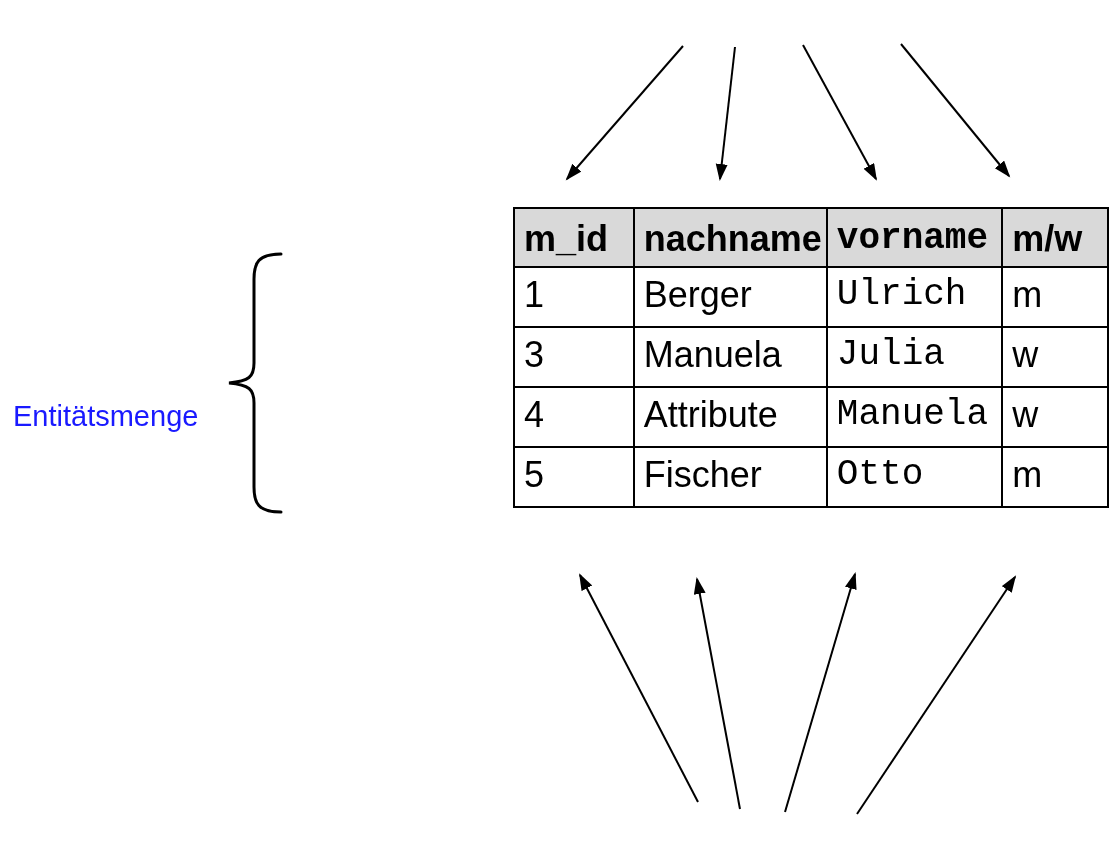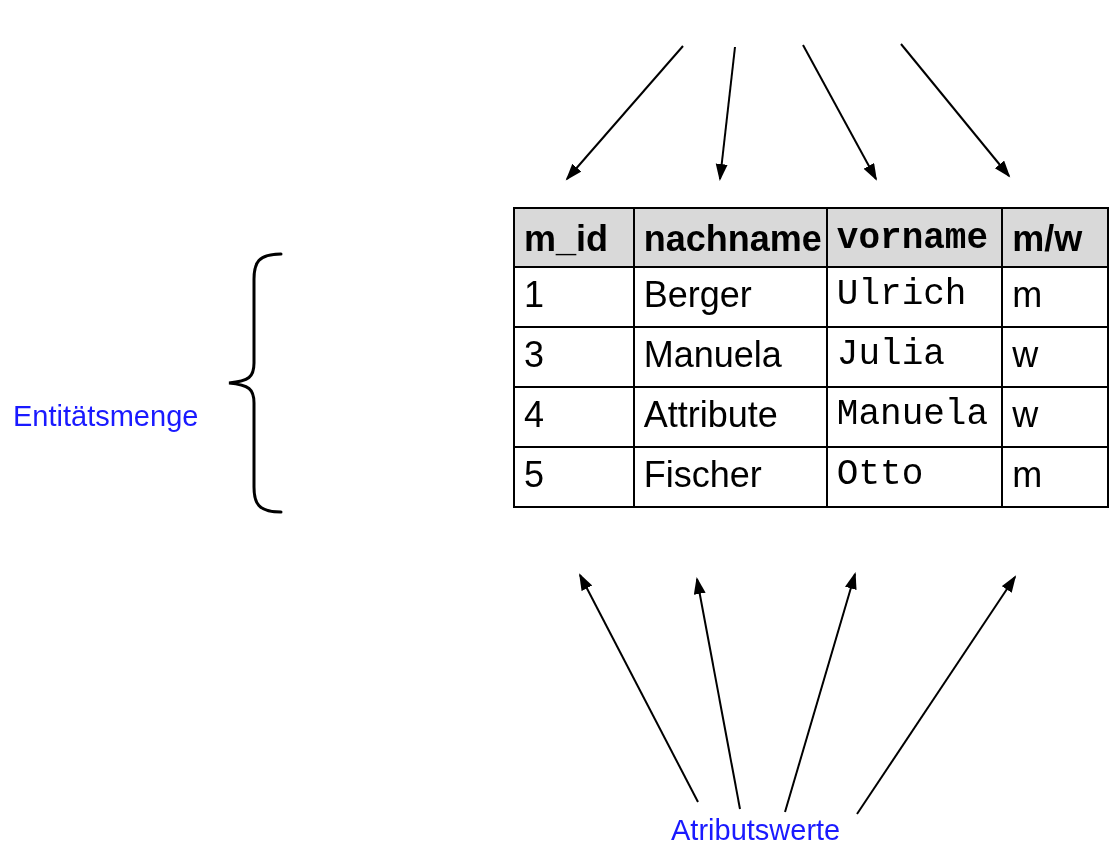--- a/index.html
+++ b/index.html
@@ -155,15 +155,14 @@
         </tr>
         <tr>
           <td class="col-0">5</td>
           <td class="col-1">Fischer</td>
           <td class="col-2">Otto</td>
           <td class="col-3">m</td>
         </tr>
       </tbody>
   </table>
 
-  <div class="blue-label attribute-values-label">Atributswerte</div>
 
 </div>
 
 </body></html>

